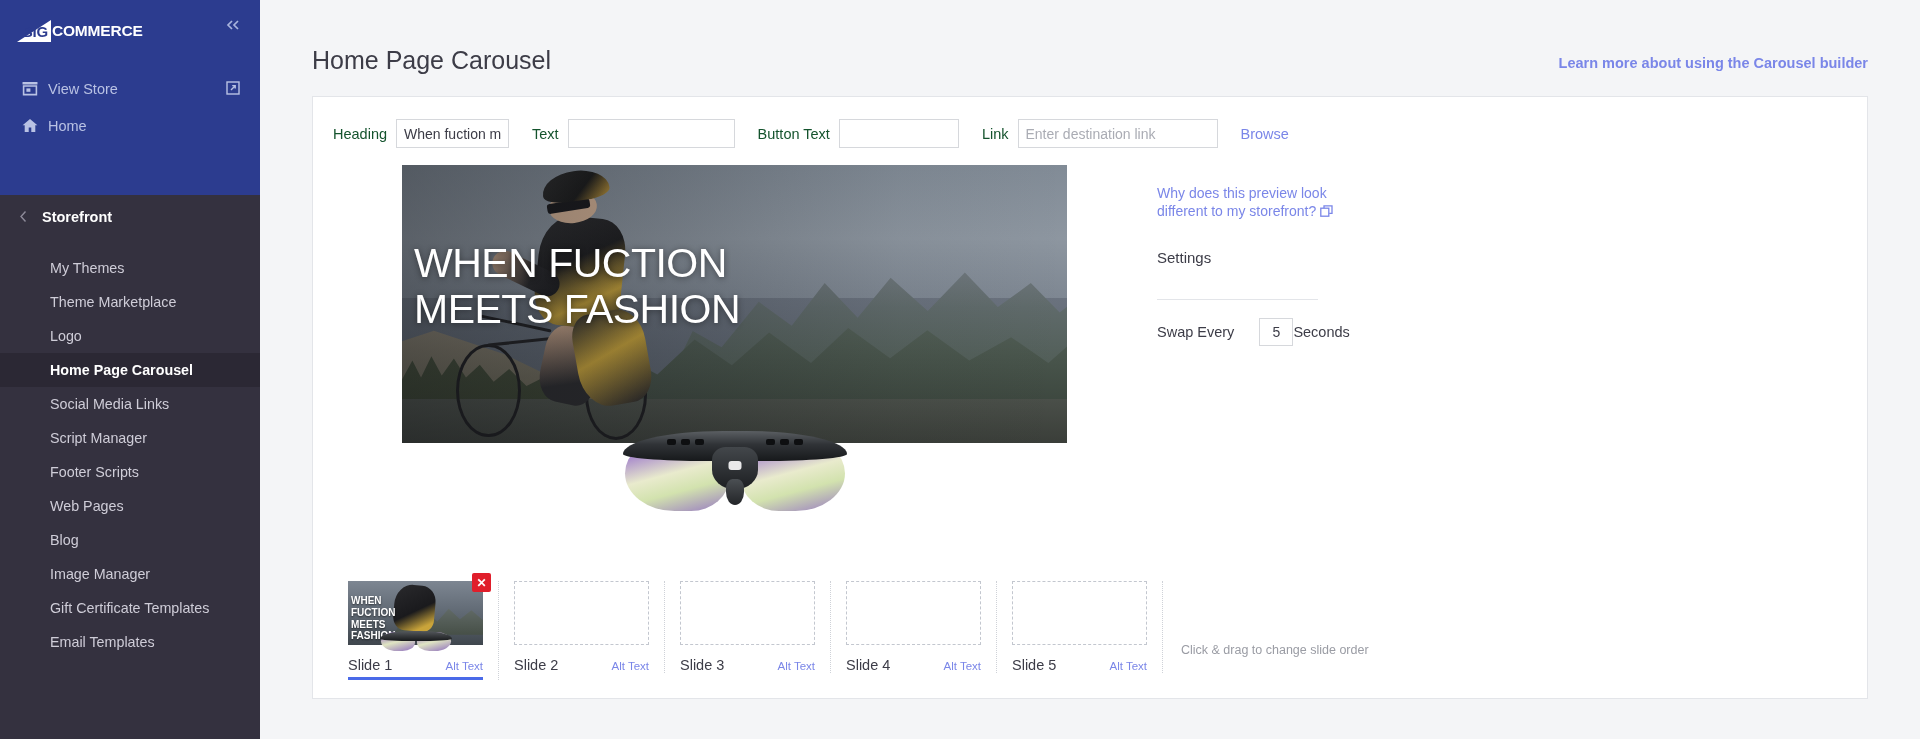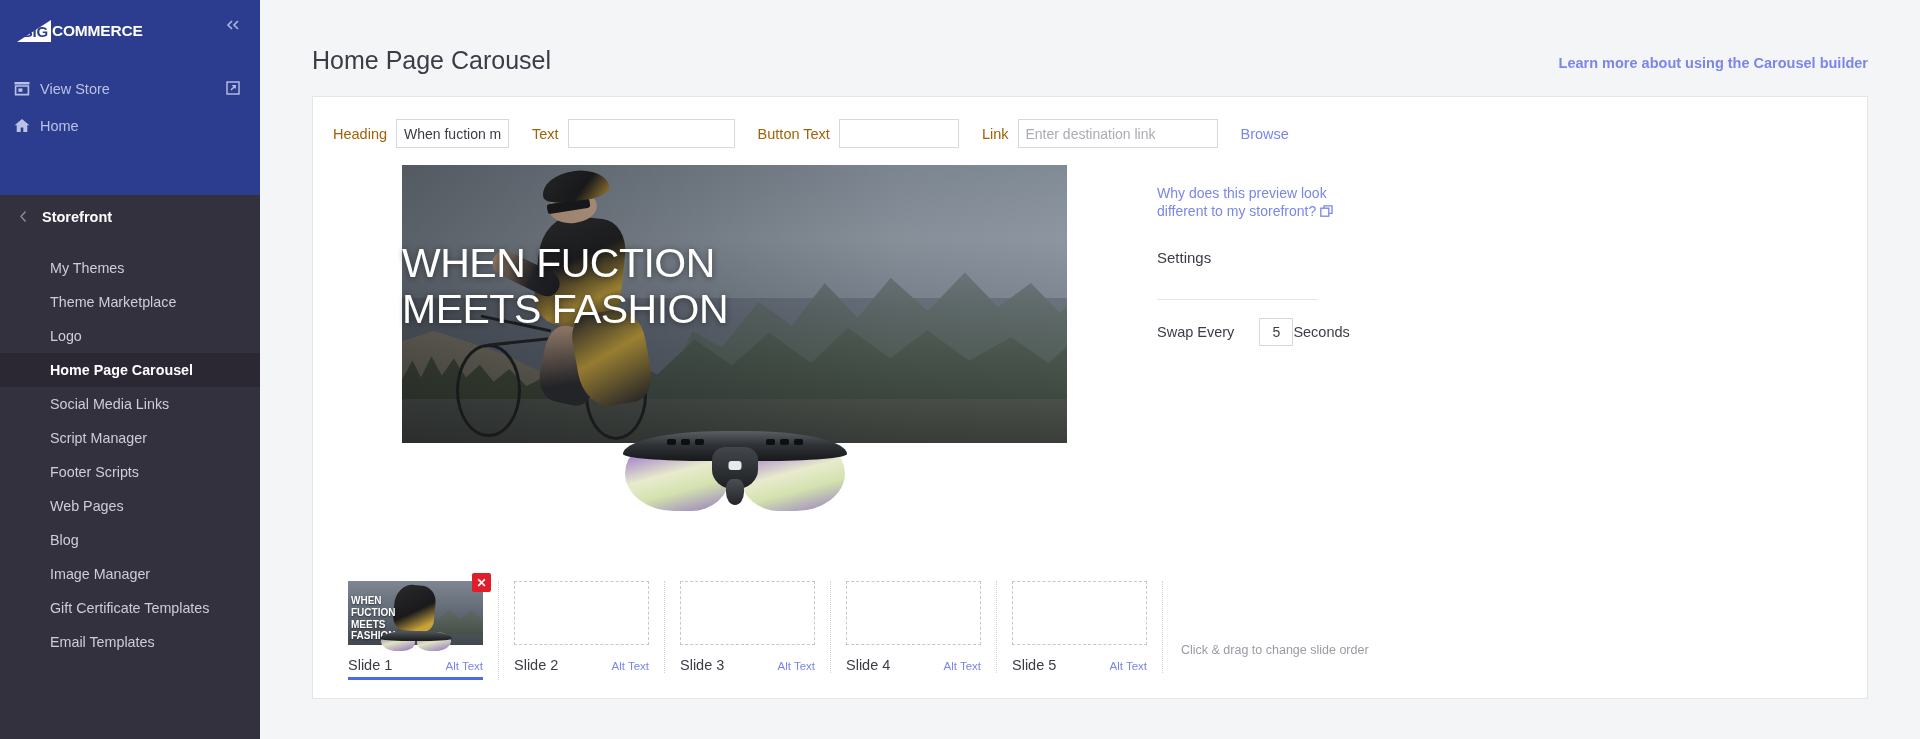--- a/index.html
+++ b/index.html
@@ -54,21 +54,21 @@
     letter-spacing: -0.2px; line-height: 1; margin-left: 1px;
   }
   .collapse-btn {
     position: absolute; right: 18px; top: 18px;
     color: #a9b4dd; font-size: 17px; line-height: 1;
     cursor: pointer; user-select: none;
   }
   .sb-nav { padding-top: 8px; }
   .sb-nav-item {
     display: flex; align-items: center;
-    height: 37px; padding-left: 14px;
+    height: 37px; padding-left: 22px;
     color: #b9c2e4; font-size: 14.5px;
     cursor: pointer; position: relative;
   }
   .sb-nav-item .ico {
     width: 26px; flex: 0 0 26px;
     display: flex; align-items: center;
     color: #b9c2e4;
   }
   .sb-nav-item .ext {
     position: absolute; right: 20px; top: 11px;
@@ -130,21 +130,21 @@
     position: relative;
   }
 
   
   .form-row {
     display: flex; align-items: center;
     padding: 22px 0 0 20px;
     gap: 0;
   }
   .f-label {
-    font-size: 14.5px; color: #a16207;
+    font-size: 14.5px; color: #14532d;
     margin-right: 9px; white-space: nowrap;
   }
   .f-input {
     height: 29px;
     border: 1px solid #d6d8dc;
     background: #fff;
     font-size: 14px; color: #3c3c47;
     font-family: "Liberation Sans", sans-serif;
     padding: 0 7px;
     outline: none;
@@ -269,21 +269,21 @@
     border-radius: 2px;
   }
   .bb1 { left: 5%; top: 62%; width: 46%; transform: rotate(-6deg); }
   .bb2 { left: 2%; top: 56%; width: 30%; transform: rotate(12deg); }
   
   .banner-shade {
     position: absolute; inset: 0;
     background: linear-gradient(90deg, rgba(20,22,26,.42) 0%, rgba(20,22,26,.22) 42%, rgba(20,22,26,.05) 75%, rgba(20,22,26,0) 100%);
   }
   .banner-text {
-    position: absolute; left: 0px; top: 76px;
+    position: absolute; left: 12px; top: 76px;
     color: #ffffff;
     font-size: 41px; line-height: 1.12;
     font-family: "Liberation Sans", sans-serif;
     font-weight: normal;
     letter-spacing: -0.5px;
     text-shadow: 0 1px 6px rgba(0,0,0,.45);
     white-space: pre-line;
     padding-left: 0;
   }
   

